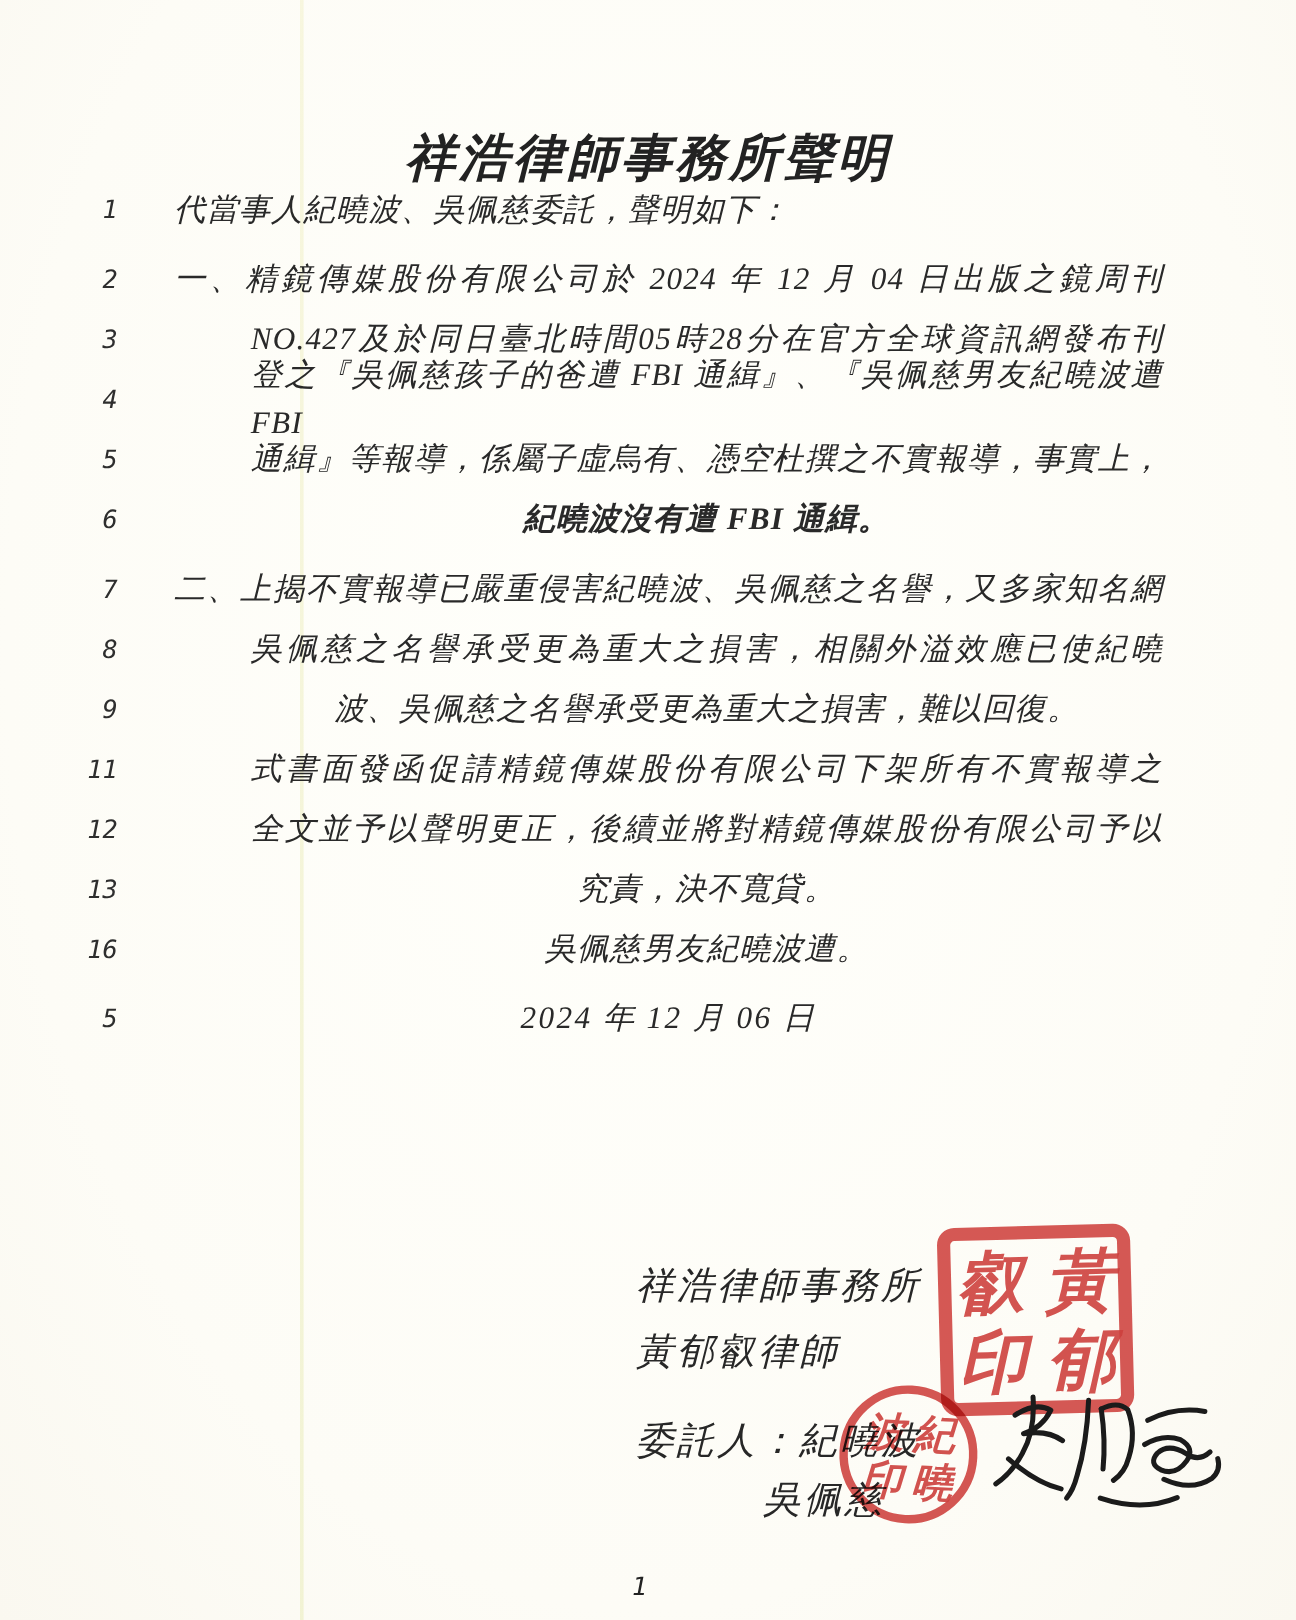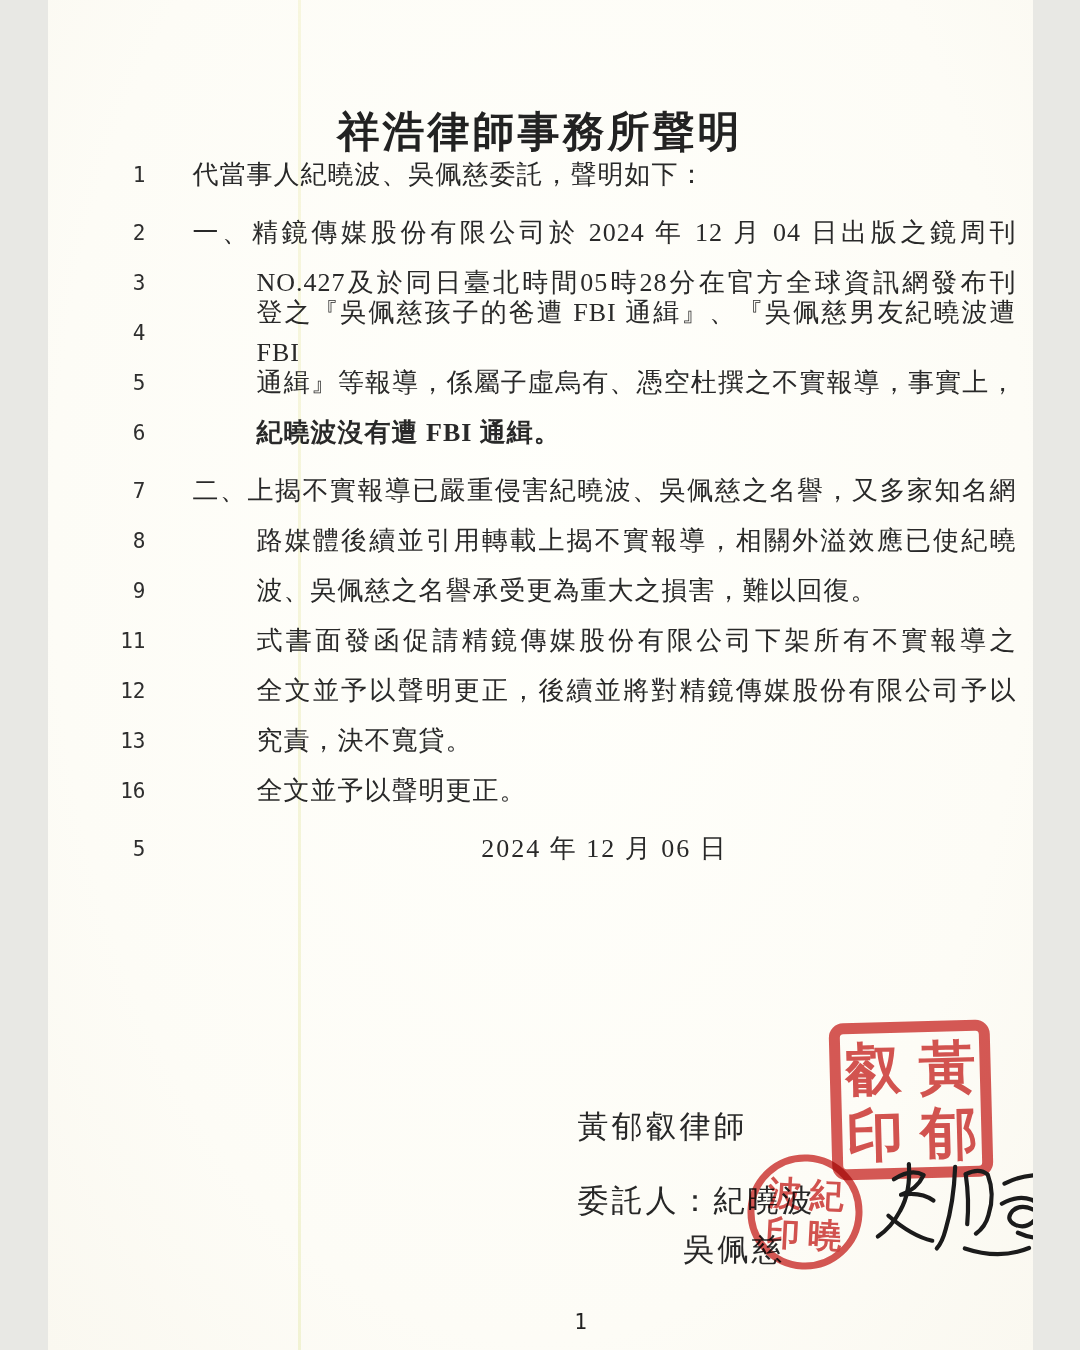--- a/index.html
+++ b/index.html
@@ -1,24 +1,25 @@
 <!DOCTYPE html>
 <html><head>
 <meta charset="utf-8">
 <style>
   html,body{margin:0;padding:0;background:#e8e8e4;}
   .page{
     position:relative;
-    width:985px;height:1350px;
+    width:1080px;height:1350px;
     margin:0 auto;
     background:#fdfcf7;
     background-image:radial-gradient(ellipse at 50% 40%, #fffffb 0%, #fdfcf6 70%, #faf8f0 100%);
     font-family:"Liberation Serif","DejaVu Serif",serif;
     color:#262626;
     overflow:hidden;
+    font-style:italic;
   }
   .crease{
     position:absolute;left:250px;top:0;width:3px;height:100%;
     background:linear-gradient(to bottom,#f5f4d6,#eef0c9);
     opacity:.75;
   }
   .doc-title{
     position:absolute;top:76px;left:0;width:100%;
     text-align:center;font-size:42px;font-weight:600;letter-spacing:3px;
     color:#222;
@@ -32,21 +33,21 @@
     text-align:right;
     font-family:"DejaVu Sans Mono","Liberation Mono",monospace;
     font-size:21px;color:#2e2e2e;
   }
   .line-text{
     position:absolute;top:50%;transform:translateY(-50%);
     font-size:26px;letter-spacing:1px;line-height:40px;
     white-space:nowrap;color:#292929;margin-left:17px;
   }
   .indent-first{left:128px;width:824px;}
-  .indent-cont{left:192px;width:760px;}
+  .indent-cont{left:192px;width:760px;text-align:center;}
   .justify{white-space:normal;text-align:justify;text-align-last:justify;}
   .date-line{left:128px;width:824px;text-align:center;letter-spacing:2px;white-space:nowrap;}
   .bold{font-weight:700;}
   .sig-line{
     position:absolute;font-size:31px;letter-spacing:3px;color:#272727;
     white-space:nowrap;
   }
   .sig-firm{left:530px;top:1051px;}
   .sig-lawyer{left:530px;top:1106px;}
   .sig-client{left:530px;top:1180px;}
@@ -94,48 +95,49 @@
       <div class="line-row">
         <span class="line-num">6</span>
         <div class="line-text indent-cont bold">紀曉波沒有遭 FBI 通緝。</div>
       </div>
       <div class="line-row para-start">
         <span class="line-num">7</span>
         <div class="line-text indent-first justify">二、上揭不實報導已嚴重侵害紀曉波、吳佩慈之名譽，又多家知名網</div>
       </div>
       <div class="line-row">
         <span class="line-num">8</span>
-        <div class="line-text indent-cont justify">路媒體後續並引用轉載上揭不實報導，相關外溢效應已使紀曉</div>
+        <div class="line-text indent-cont justify">吳佩慈之名譽承受更為重大之損害，相關外溢效應已使紀曉</div>
       </div>
       <div class="line-row">
         <span class="line-num">9</span>
         <div class="line-text indent-cont">波、吳佩慈之名譽承受更為重大之損害，難以回復。</div>
       </div>
       <div class="line-row">
         <span class="line-num">11</span>
         <div class="line-text indent-cont justify">式書面發函促請精鏡傳媒股份有限公司下架所有不實報導之</div>
       </div>
       <div class="line-row">
         <span class="line-num">12</span>
         <div class="line-text indent-cont justify">全文並予以聲明更正，後續並將對精鏡傳媒股份有限公司予以</div>
       </div>
       <div class="line-row">
         <span class="line-num">13</span>
         <div class="line-text indent-cont">究責，決不寬貸。</div>
       </div>
       <div class="line-row">
         <span class="line-num">16</span>
-        <div class="line-text indent-cont">全文並予以聲明更正。</div>
+        <div class="line-text indent-cont">吳佩慈男友紀曉波遭。</div>
       </div>
       <div class="line-row para-start">
         <span class="line-num">5</span>
         <div class="line-text date-line">2024 年 12 月 06 日</div>
       </div>
     </div>
 
+  <div class="sig-line sig-firm">祥浩律師事務所</div>
   <div class="sig-line sig-lawyer">黃郁叡律師</div>
   <div class="sig-line sig-client">委託人：紀曉波</div>
   <div class="sig-line sig-client2">吳佩慈</div>
 
   <svg class="seal seal-square" viewBox="0 0 164 160">
     <rect x="7" y="7" width="150" height="146" rx="9" fill="none" stroke="#d04240" stroke-width="11" opacity="0.88"></rect>
     <g font-family="'Liberation Serif','DejaVu Serif',serif" font-weight="700" font-size="57" fill="#d04240" opacity="0.9" text-anchor="middle">
       <text x="119" y="68">黃</text>
       <text x="119" y="134">郁</text>
       <text x="45" y="68">叡</text>

